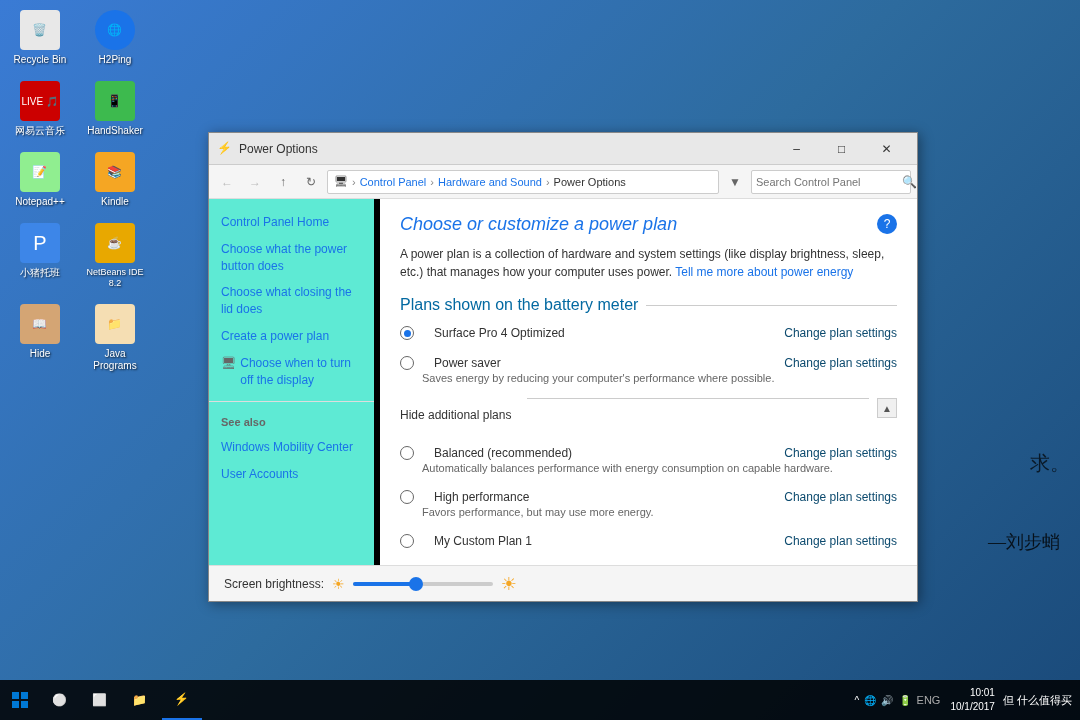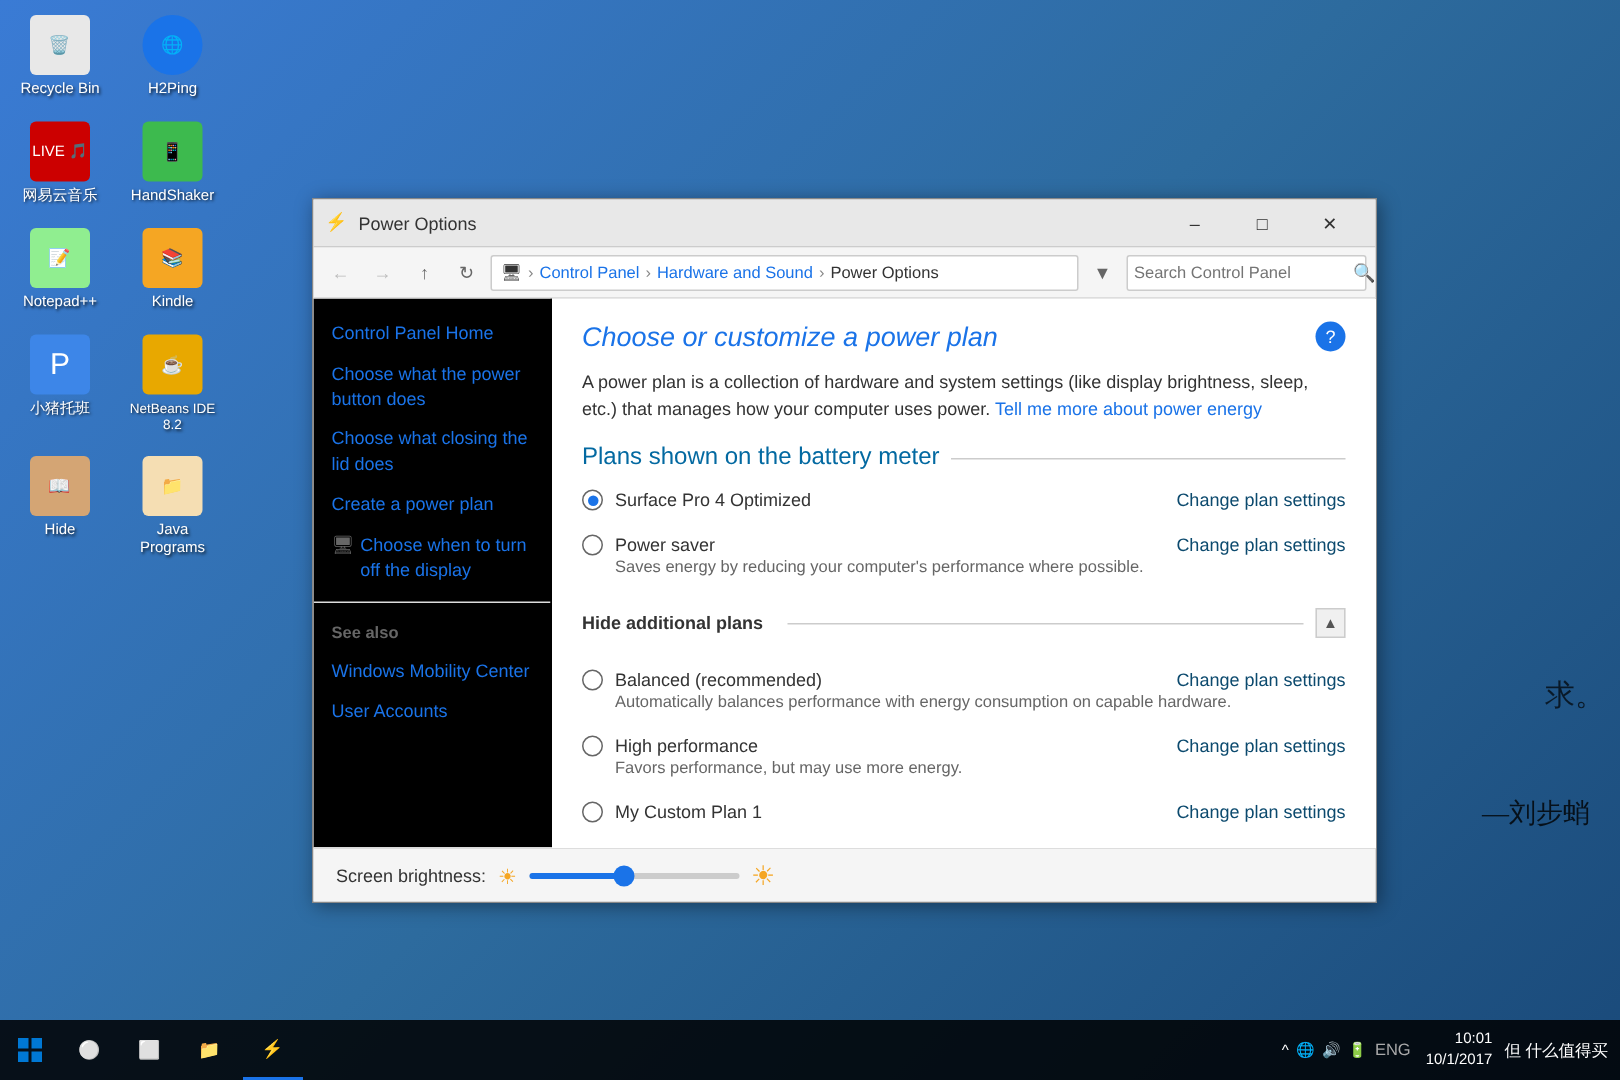--- a/index.html
+++ b/index.html
@@ -257,23 +257,23 @@
 
     
     .content-area {
       display: flex;
       flex: 1;
       overflow: hidden;
     }
 
     
     .sidebar {
-      width: 159px;
-      background: #000000;
-      border-right: 1px solid #000000;
+      width: 171px;
+      background: #5eead4;
+      border-right: 6px solid #000000;
       padding: 10px 0;
       flex-shrink: 0;
       overflow-y: auto;
     }
     .sidebar-item {
       padding: 5px 12px;
       font-size: 12px;
       color: #1a73e8;
       cursor: pointer;
       line-height: 1.4;
@@ -339,21 +339,21 @@
       padding: 4px 0;
     }
     .plan-header {
       display: flex;
       align-items: center;
       justify-content: space-between;
     }
     .plan-radio-label {
       display: flex;
       align-items: flex-start;
-      gap: 8px;
+      gap: 20px;
       font-size: 12px;
       color: #333;
       cursor: pointer;
     }
     .plan-radio {
       width: 14px;
       height: 14px;
       border: 1.5px solid #666;
       border-radius: 50%;
       display: flex;
@@ -615,21 +615,21 @@
           <div class="plan-header">
             <label class="plan-radio-label">
               <div class="plan-radio"></div>
               <span>Power saver</span>
             </label>
             <a href="#" class="plan-change-link">Change plan settings</a>
           </div>
           <div class="plan-desc">Saves energy by reducing your computer's performance where possible.</div>
         </div>
 
-        <div style="display:flex;align-items:center;margin:10px 0;font-weight:bold;">
+        <div style="display:flex;align-items:flex-start;margin:10px 0;">
           <span class="hide-section">Hide additional plans</span>
           <div style="flex:1;height:1px;background:#ccc;margin:0 8px;"></div>
           <div class="collapse-btn">▲</div>
         </div>
 
         <div class="plan-item">
           <div class="plan-header">
             <label class="plan-radio-label">
               <div class="plan-radio"></div>
               <span>Balanced (recommended)</span>

